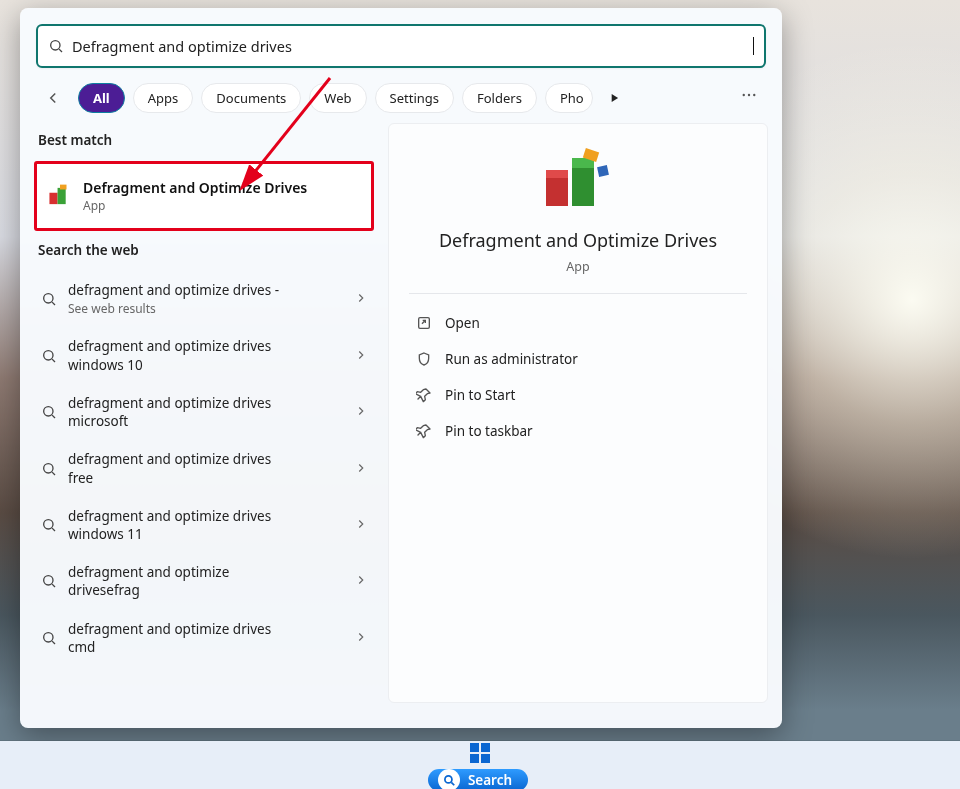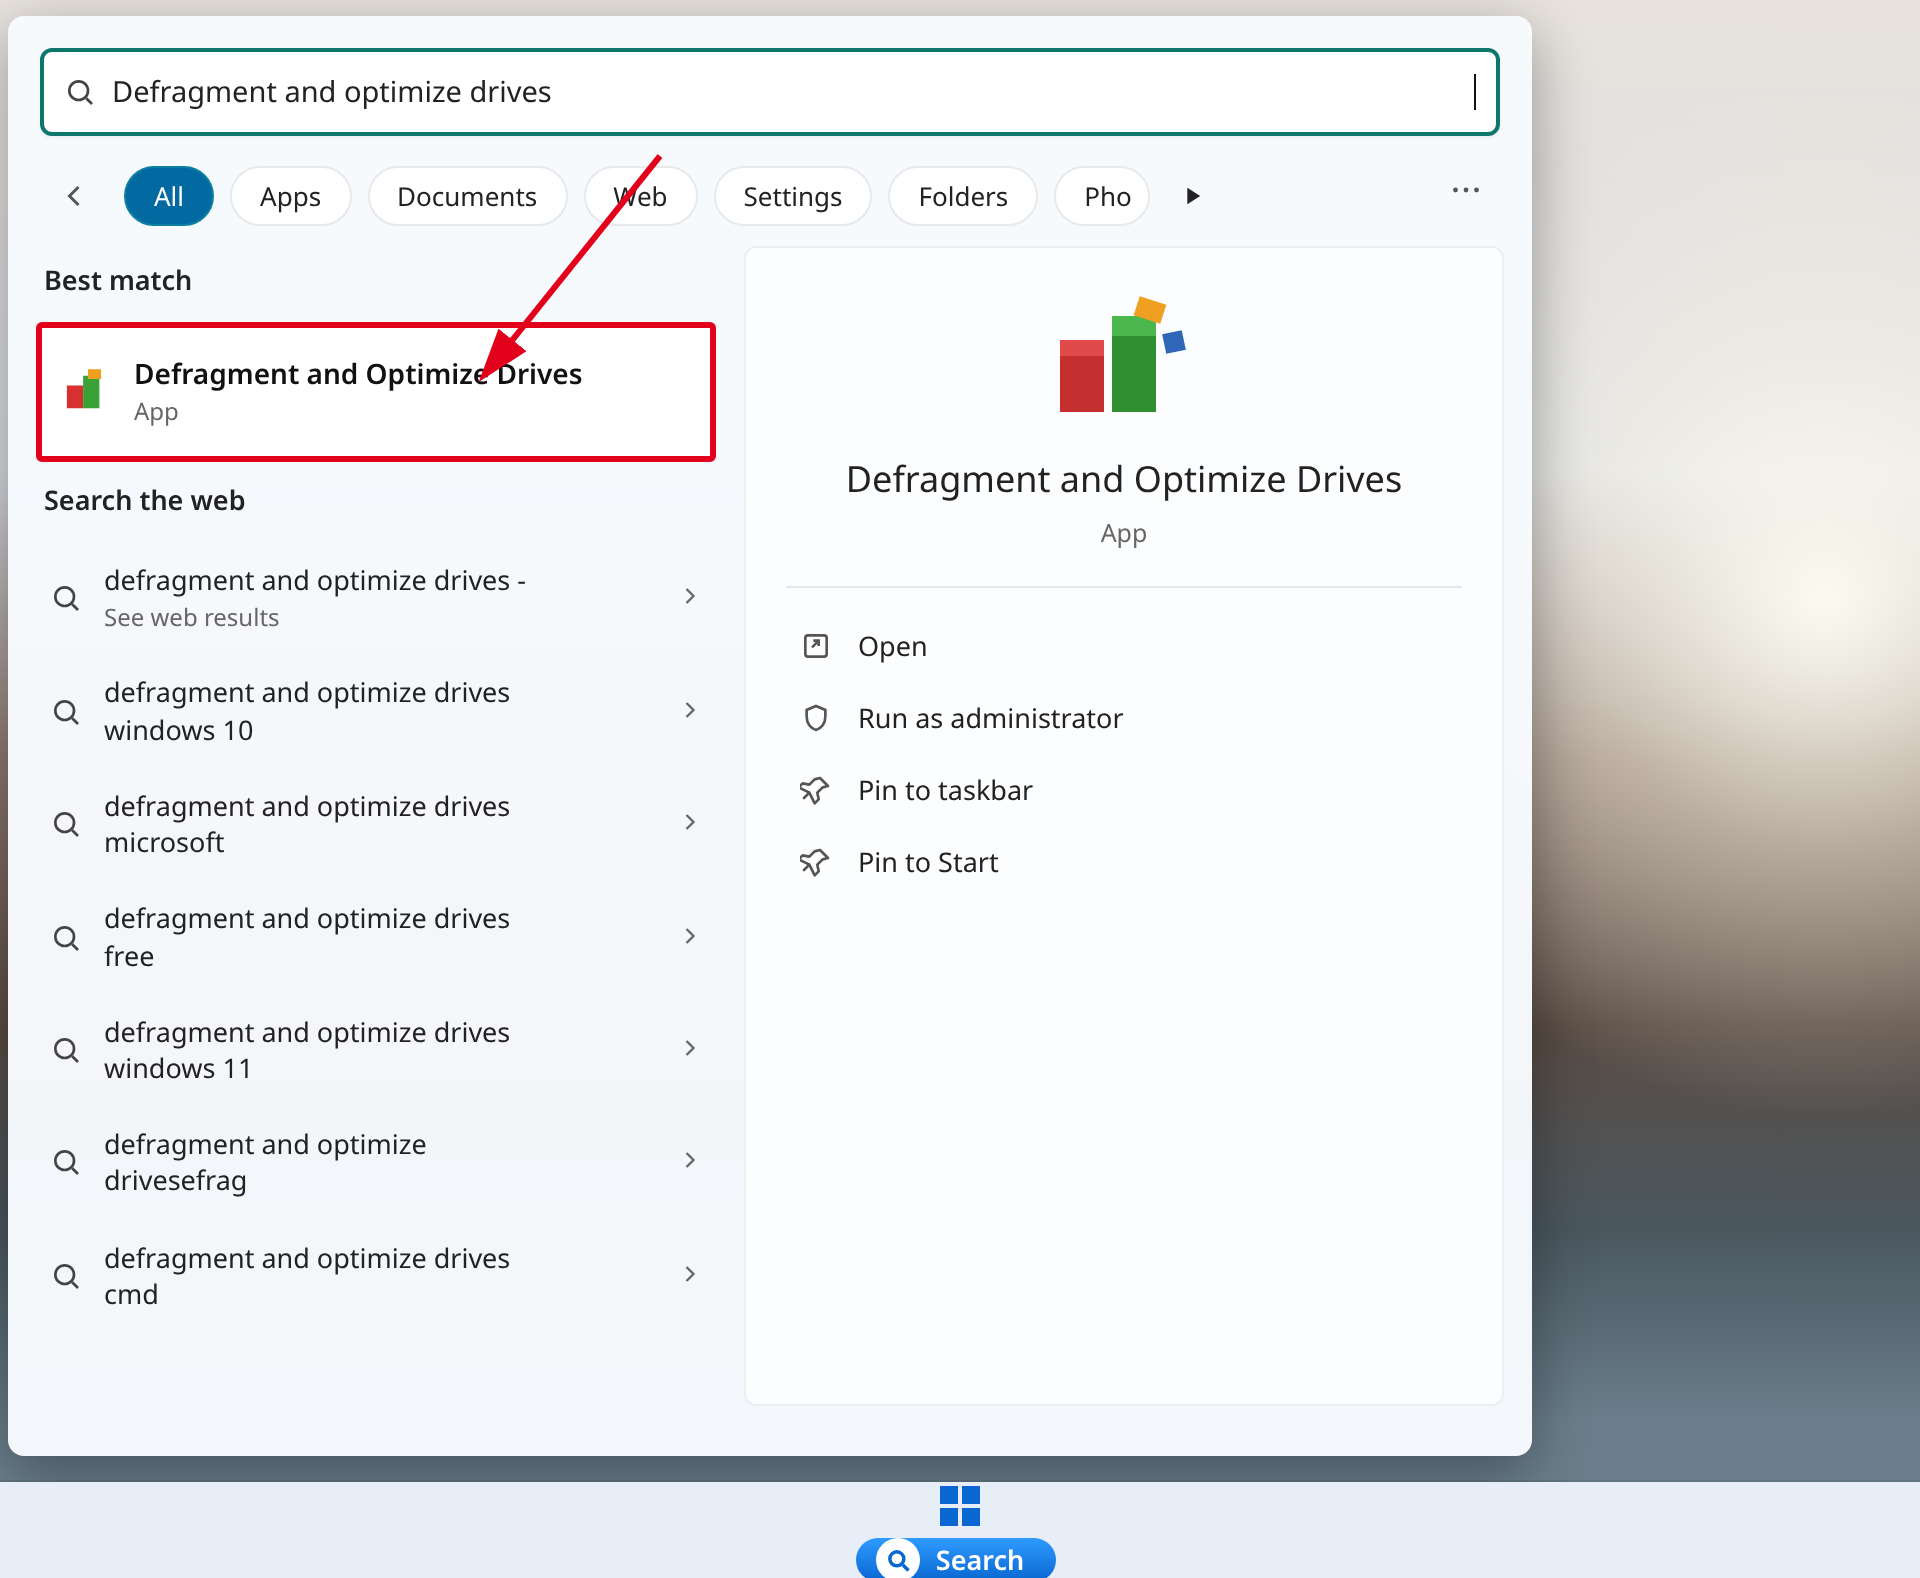--- a/index.html
+++ b/index.html
@@ -17,21 +17,21 @@
     position: absolute;
     inset: 0;
     background:
       radial-gradient(circle at 95% 38%, rgba(255,255,245,0.95) 0%, rgba(255,250,230,0.45) 12%, rgba(255,250,230,0) 25%),
       linear-gradient(180deg, #e8e3dd 0%, #d9dbe2 30%, #8e7a72 48%, #5a4c44 65%, #4a575f 78%, #6a7e8b 90%);
   }
 
   
   .panel {
     position: absolute;
-    left: 4px;
+    left: 20px;
     top: 8px;
     width: 762px;
     height: 720px;
     background: rgba(247, 250, 253, 0.98);
     border-radius: 8px;
     box-shadow: 0 8px 30px rgba(0,0,0,0.35);
     display: flex;
     flex-direction: column;
   }
 
@@ -80,23 +80,24 @@
   .tab-pill {
     background: #fff;
     border: 1px solid #e7e9ec;
     padding: 5px 14px;
     font-size: 13px;
     border-radius: 16px;
     color: #222;
     cursor: pointer;
   }
   .tab-pill.active {
-    background: #0369a1;
+    background: #4c1d95;
     color: #fff;
     border-color: #0e7fa0;
+    font-weight: bold;
   }
   .tab-arrow {
     width: 18px; height: 18px;
     display: flex; align-items: center; justify-content: center;
     color: #222;
     margin-left: 4px;
     cursor: pointer;
   }
   .tabs-spacer { flex: 1; }
   .more-dots { color: #555; cursor: pointer; padding: 4px 8px; }
@@ -491,29 +492,29 @@
               </svg>
             </span>
           <span>Run as administrator</span>
         </div>
         <div class="action">
           <span class="ic">
               <svg viewBox="0 0 24 24" width="16" height="16" fill="none" stroke="currentColor" stroke-width="2">
                 <path d="M15 3l6 6-4 1-4 4 1 5-3 3-4-8-4 4 4-4-8-4 3-3 5 1 4-4z" stroke-linejoin="round"></path>
               </svg>
             </span>
-          <span>Pin to taskbar</span>
+          <span>Pin to Start</span>
         </div>
         <div class="action">
           <span class="ic">
               <svg viewBox="0 0 24 24" width="16" height="16" fill="none" stroke="currentColor" stroke-width="2">
                 <path d="M15 3l6 6-4 1-4 4 1 5-3 3-4-8-4 4 4-4-8-4 3-3 5 1 4-4z" stroke-linejoin="round"></path>
               </svg>
             </span>
-          <span>Pin to Start</span>
+          <span>Pin to taskbar</span>
         </div>
       </div>
     </div>
   </div>
 </div>
 
 <svg class="arrow-anno" width="120" height="130">
   <defs>
     <marker id="ah" markerWidth="10" markerHeight="10" refX="6" refY="3" orient="auto">
       <path d="M0,0 L0,6 L9,3 z" fill="#e3001b"></path>

